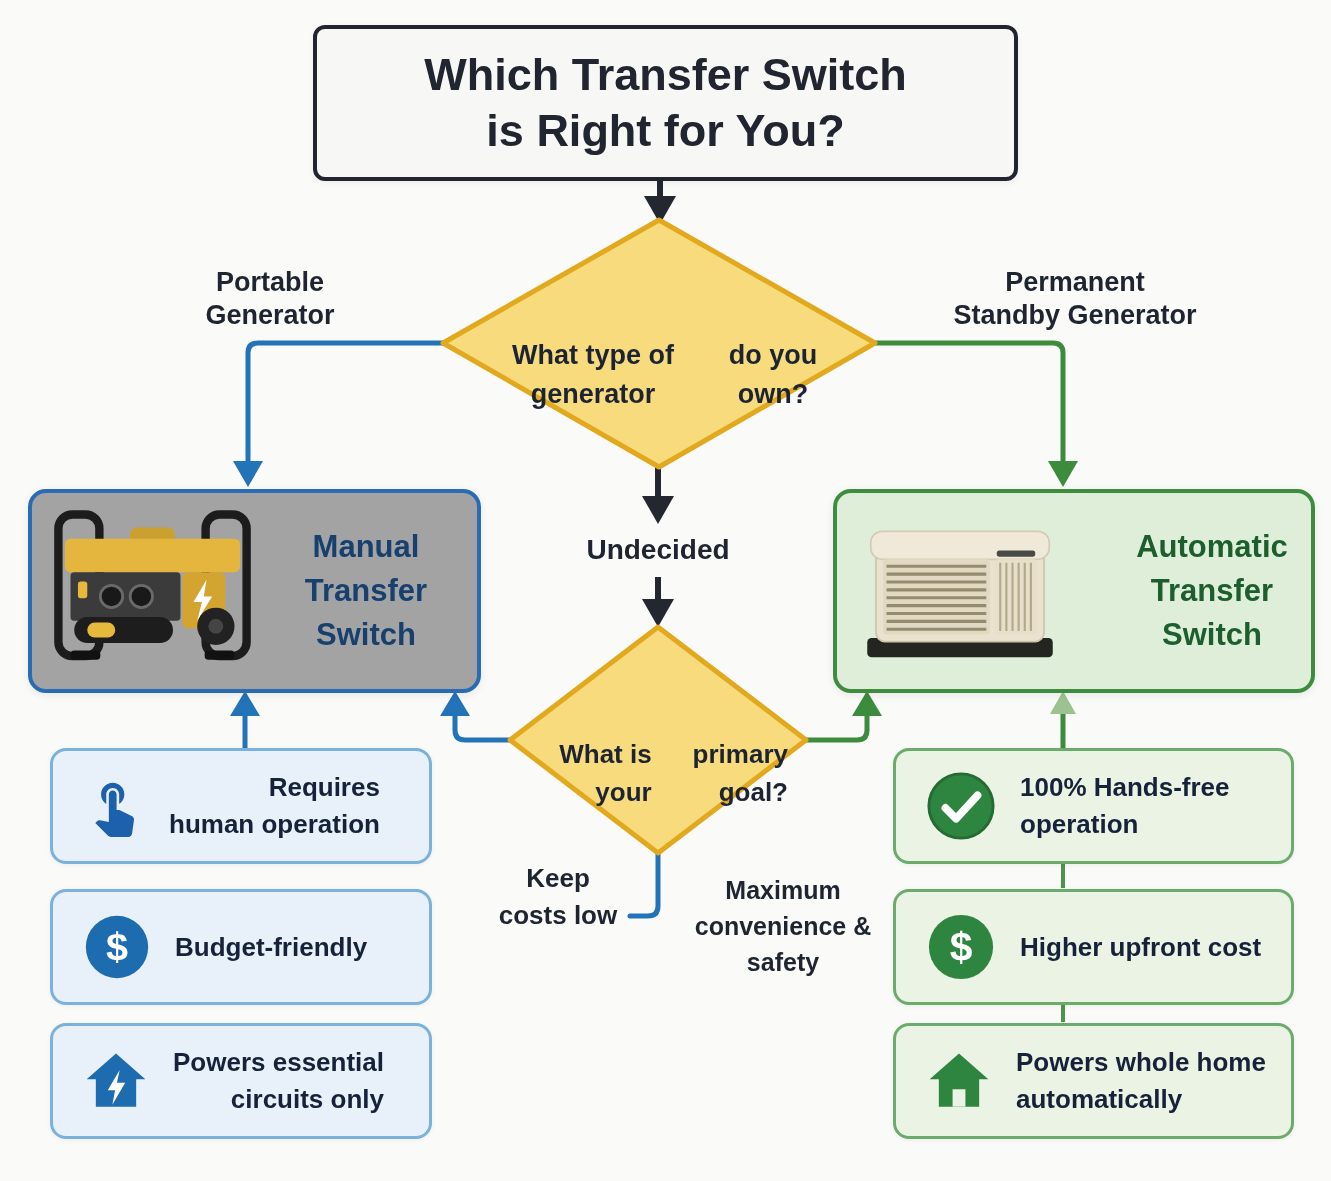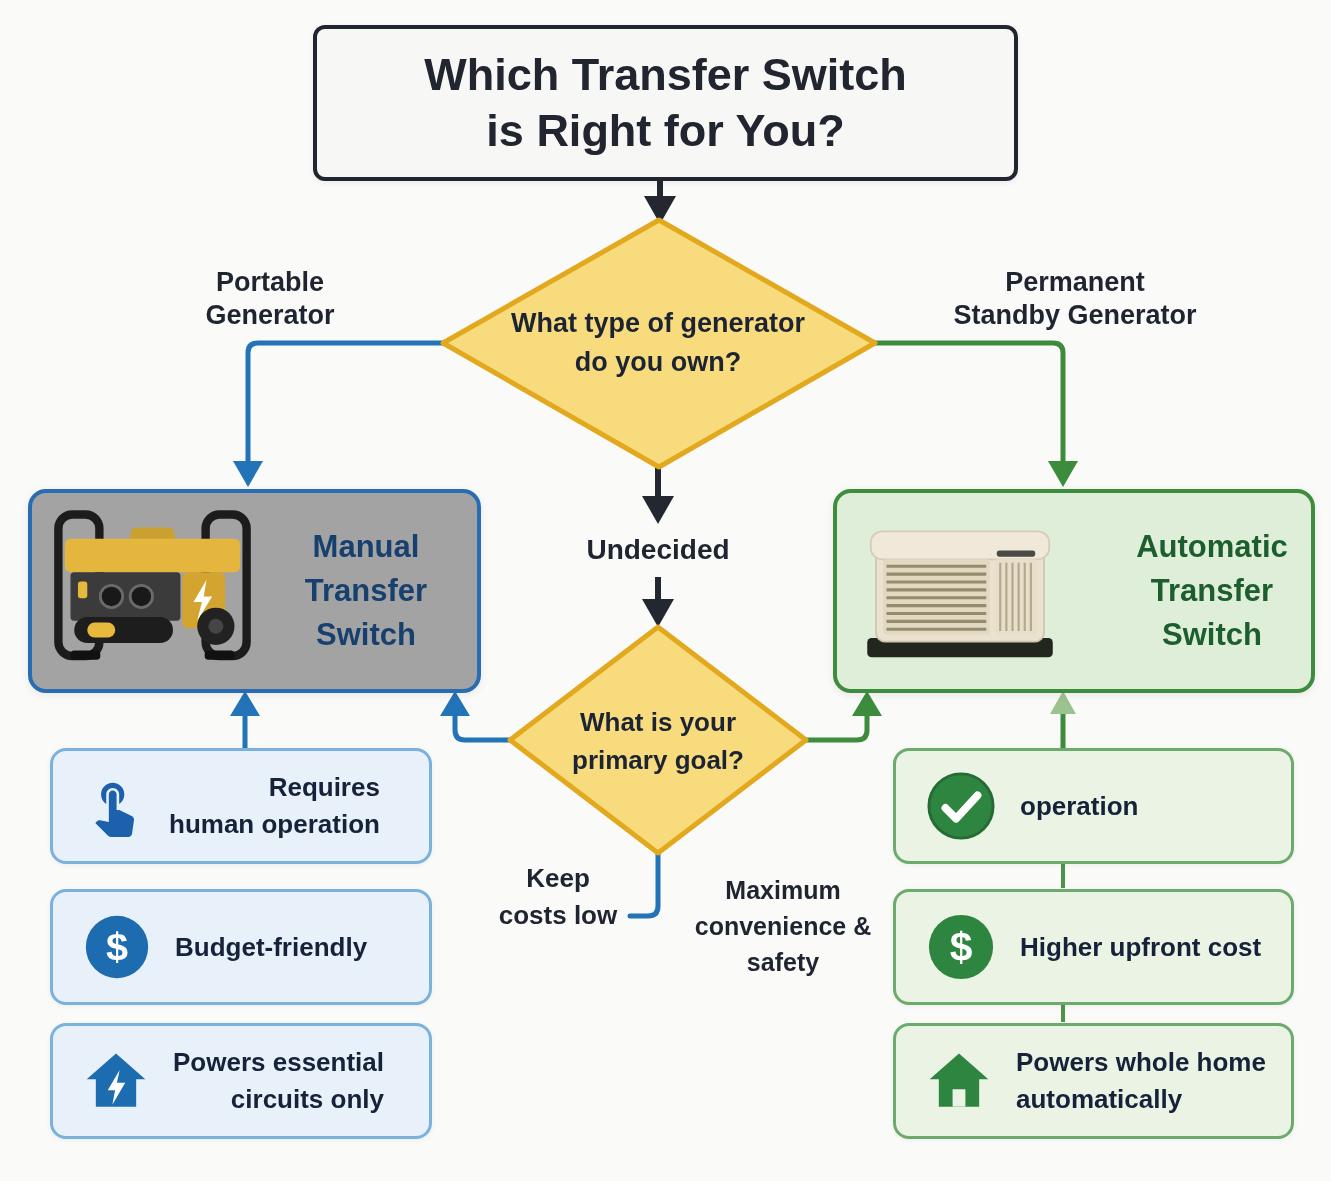--- a/index.html
+++ b/index.html
@@ -15,22 +15,22 @@
   
   .title-box{
     left:313px;top:25px;width:697px;height:148px;
     background:#f7f7f5;border:4px solid #20252f;border-radius:12px;
     display:flex;flex-direction:column;align-items:center;justify-content:center;
     box-shadow:0 2px 6px rgba(0,0,0,.06);
   }
   .title-box span{font-size:45px;font-weight:bold;line-height:56px;color:#20252f;}
   
   .diamond-text{
-    display:flex;flex-direction:column;align-items:center;justify-content:center;
-    text-align:center;font-weight:bold;color:#1c2433;z-index:2;
+    display:flex;align-items:center;justify-content:center;
+    text-align:center;font-weight:bold;color:#1c2433;z-index:2;margin-top:32px;
   }
   .dt1{left:478px;top:303px;width:360px;height:80px;font-size:27px;line-height:39px;}
   .dt2{left:528px;top:702px;width:260px;height:78px;font-size:26px;line-height:38px;text-align:right;}
   
   .branch-label{
     text-align:center;font-weight:bold;font-size:27px;line-height:33px;color:#1e2530;z-index:2;
   }
   .lbl-portable{left:160px;top:266px;width:220px;}
   .lbl-permanent{left:915px;top:266px;width:320px;}
   .lbl-undecided{left:558px;top:533px;width:200px;font-size:28px;}
@@ -254,20 +254,21 @@
   </div>
 
   <div class="abs fbox green row1">
     <div class="ficon">
       <svg width="70" height="70" viewBox="0 0 72 72">
         <circle cx="36" cy="36" r="33" fill="#2e8540" stroke="#256b33" stroke-width="3"></circle>
         <path d="M20 38 L31 49 L53 25" stroke="#ffffff" stroke-width="8" fill="none" stroke-linecap="round" stroke-linejoin="round"></path>
       </svg>
     </div>
     <div class="ftext">
+      <span>100% Hands-free</span>
       <span>operation</span>
     </div>
   </div>
 
   <div class="abs fbox green row2">
     <div class="ficon">
       <svg width="70" height="70" viewBox="0 0 72 72">
         <circle cx="36" cy="36" r="33" fill="#2e8540"></circle>
         <text x="36" y="50" text-anchor="middle" font-family="Liberation Sans, sans-serif" font-size="42" font-weight="bold" fill="#ffffff">$</text>
       </svg>

